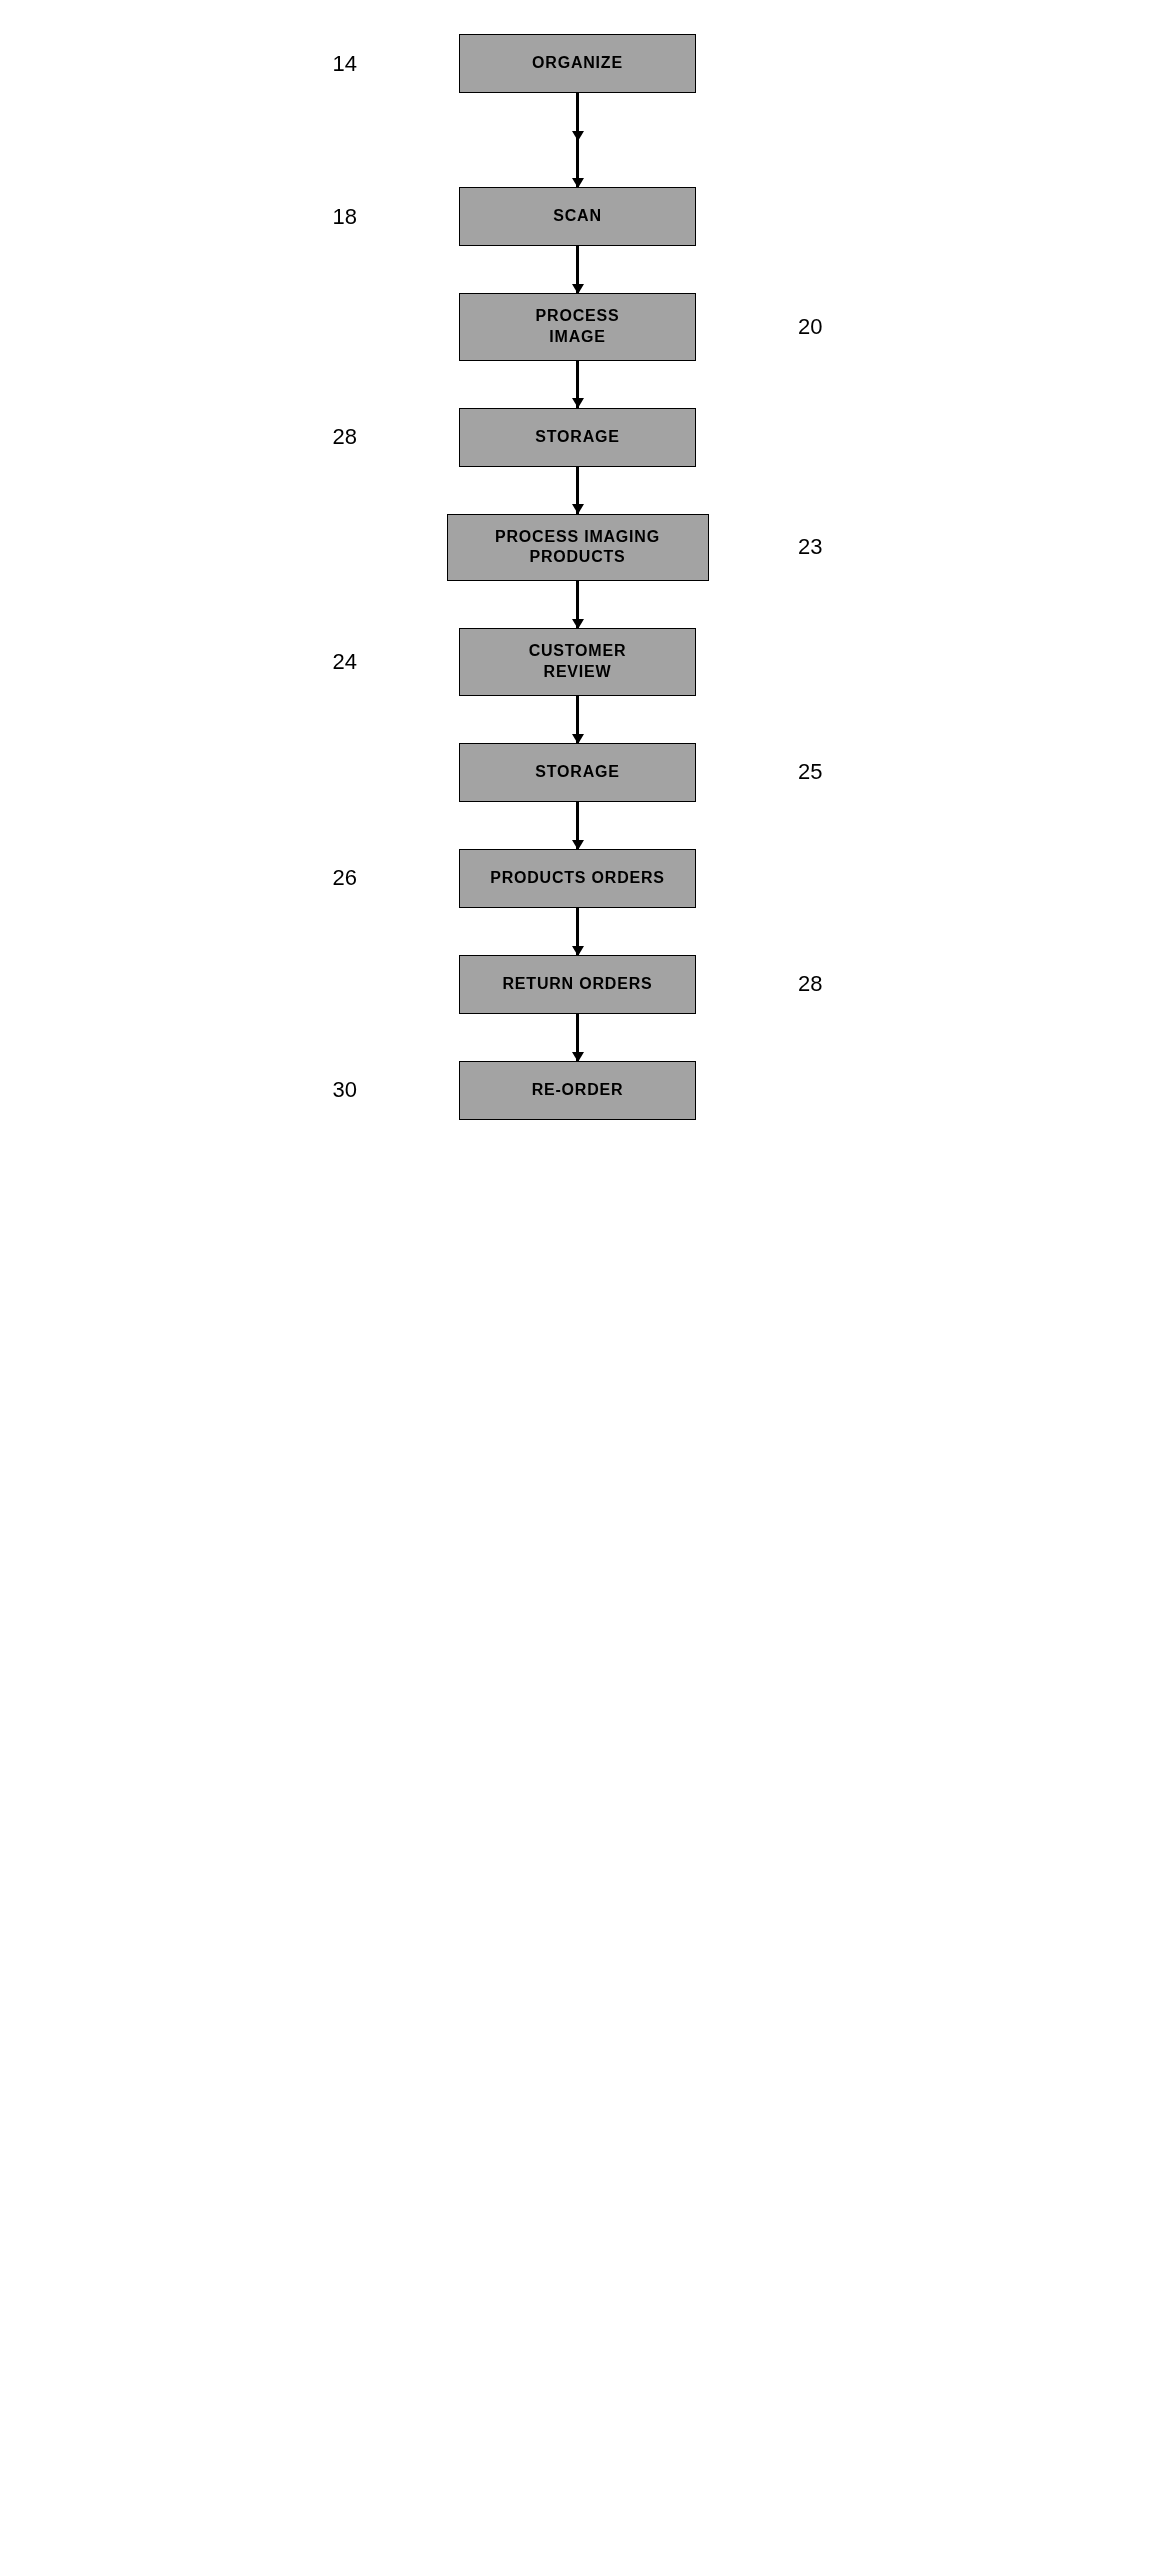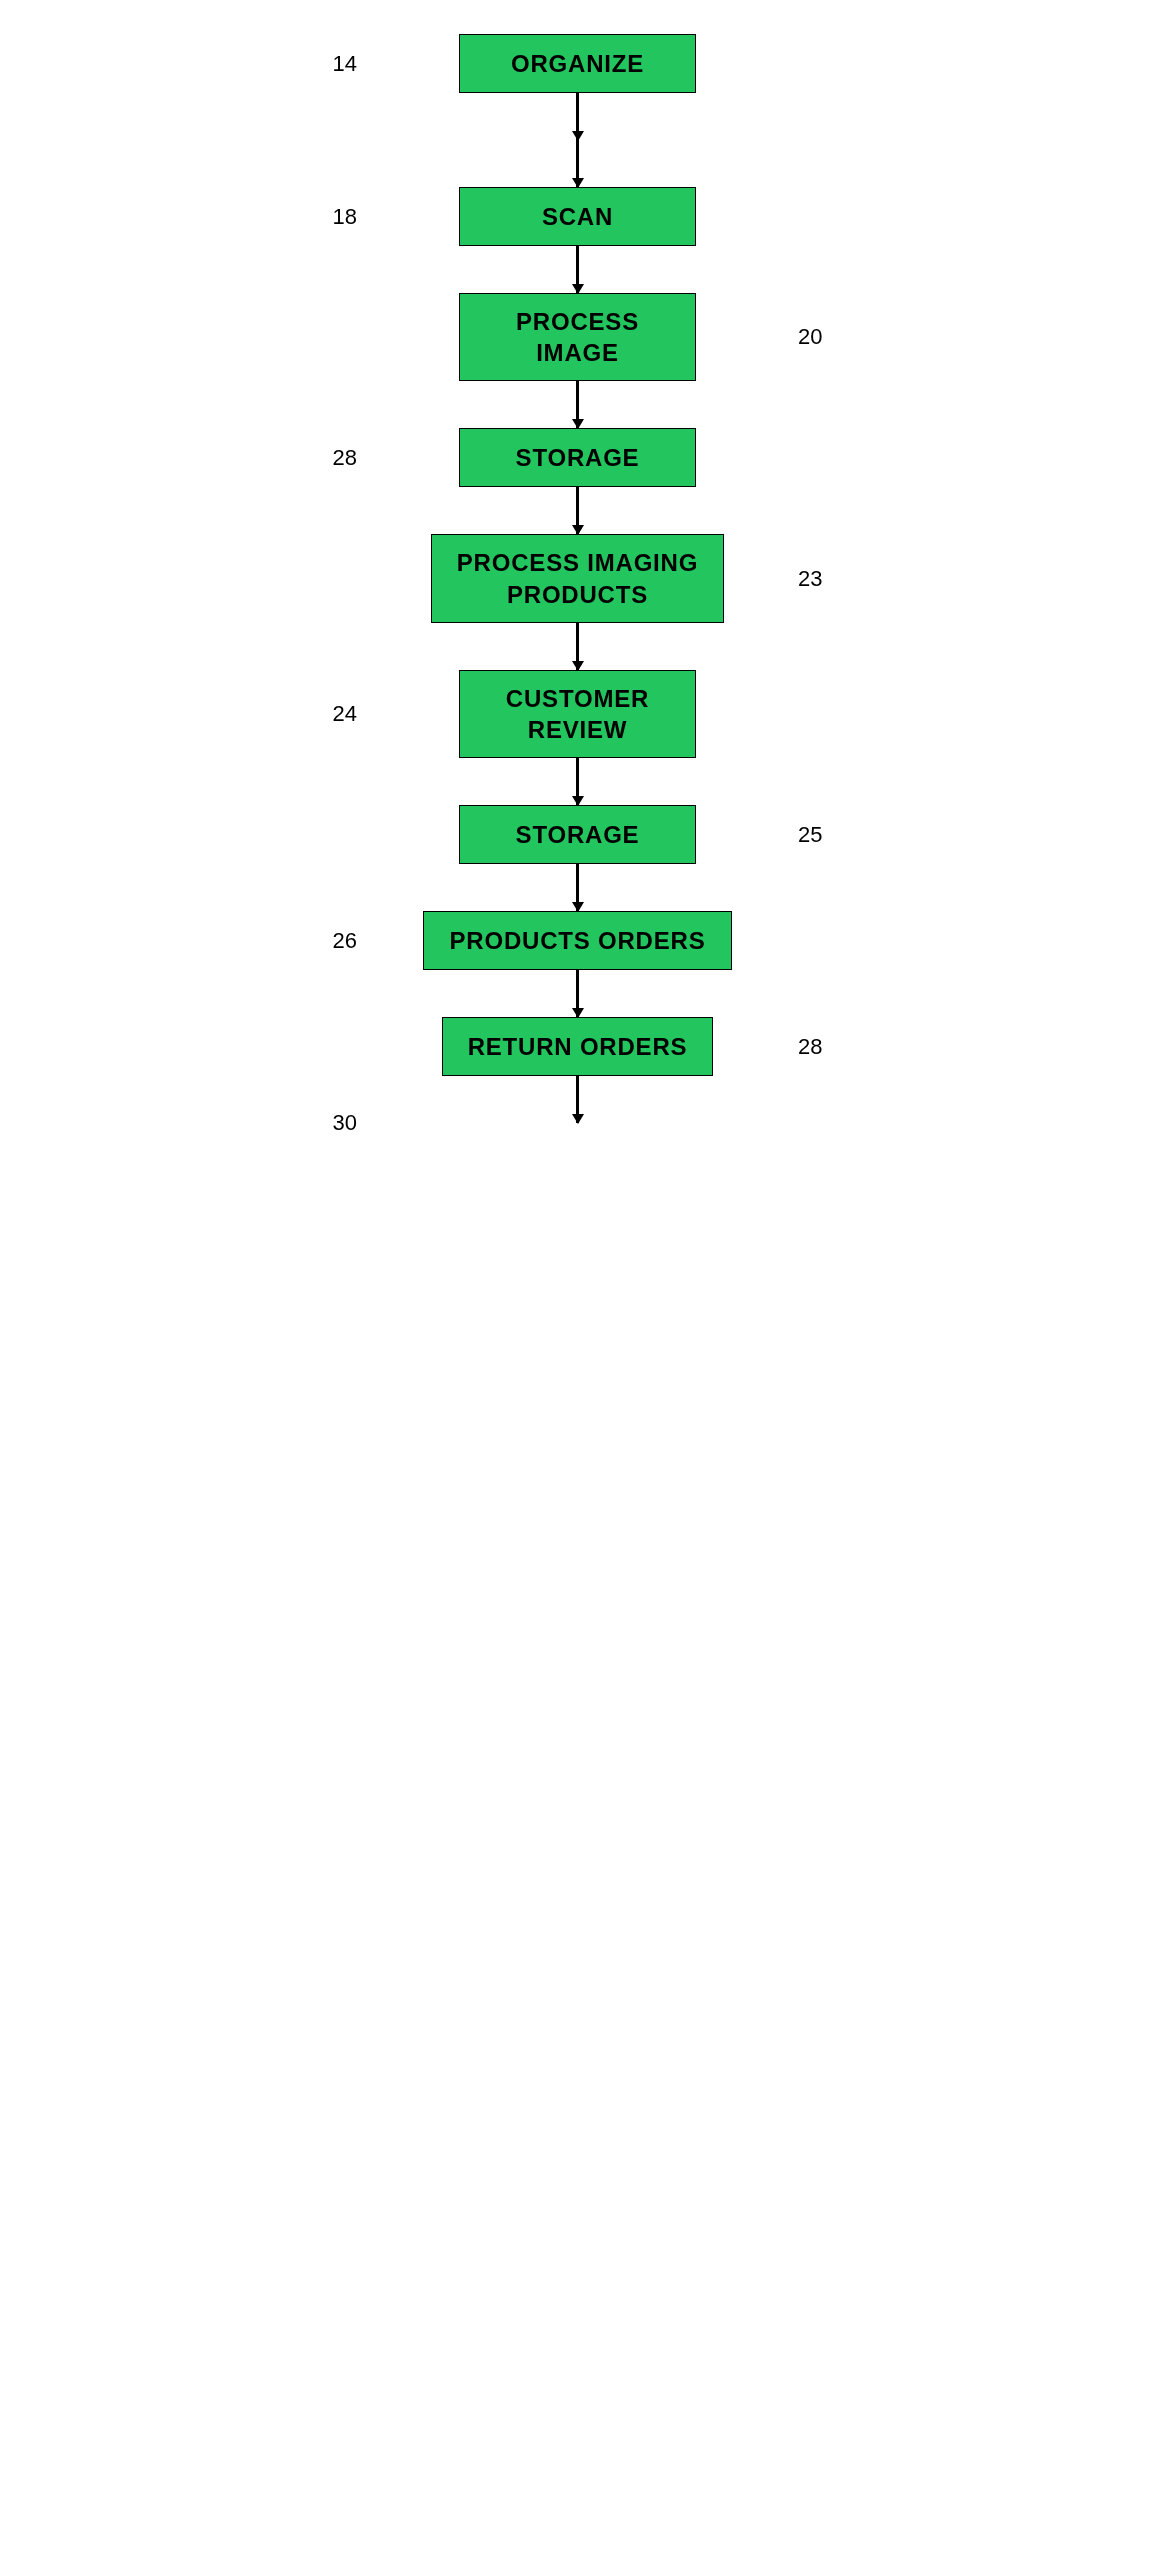--- a/index.html
+++ b/index.html
@@ -31,26 +31,26 @@
       display: flex;
       align-items: flex-start;
       position: relative;
       width: 100%;
       justify-content: center;
       margin-bottom: 0;
     }
 
     .box {
       border: 1.7px solid #000000;
-      background: #22c55e;
+      background: #a3a3a3;
       display: flex;
       align-items: center;
       justify-content: center;
       text-align: center;
-      font-size: 24px;
+      font-size: 16px;
       font-weight: bold;
       font-family: Arial, sans-serif;
       letter-spacing: 0.8px;
       padding: 12px 25px;
       min-width: 237px;
       min-height: 59px;
       line-height: 1.3;
       position: relative;
       z-index: 2;
     }
@@ -180,16 +180,19 @@
     <div class="box">
       <span>RETURN ORDERS</span>
     </div>
     <span class="label label-right">28</span>
   </div>
 
   <div class="arrow-line"></div>
 
   <div class="step-row">
     <span class="label label-left">30</span>
+    <div class="box">
+      <span>RE-ORDER</span>
+    </div>
   </div>
 
 </div>
 
 
 </body></html>

